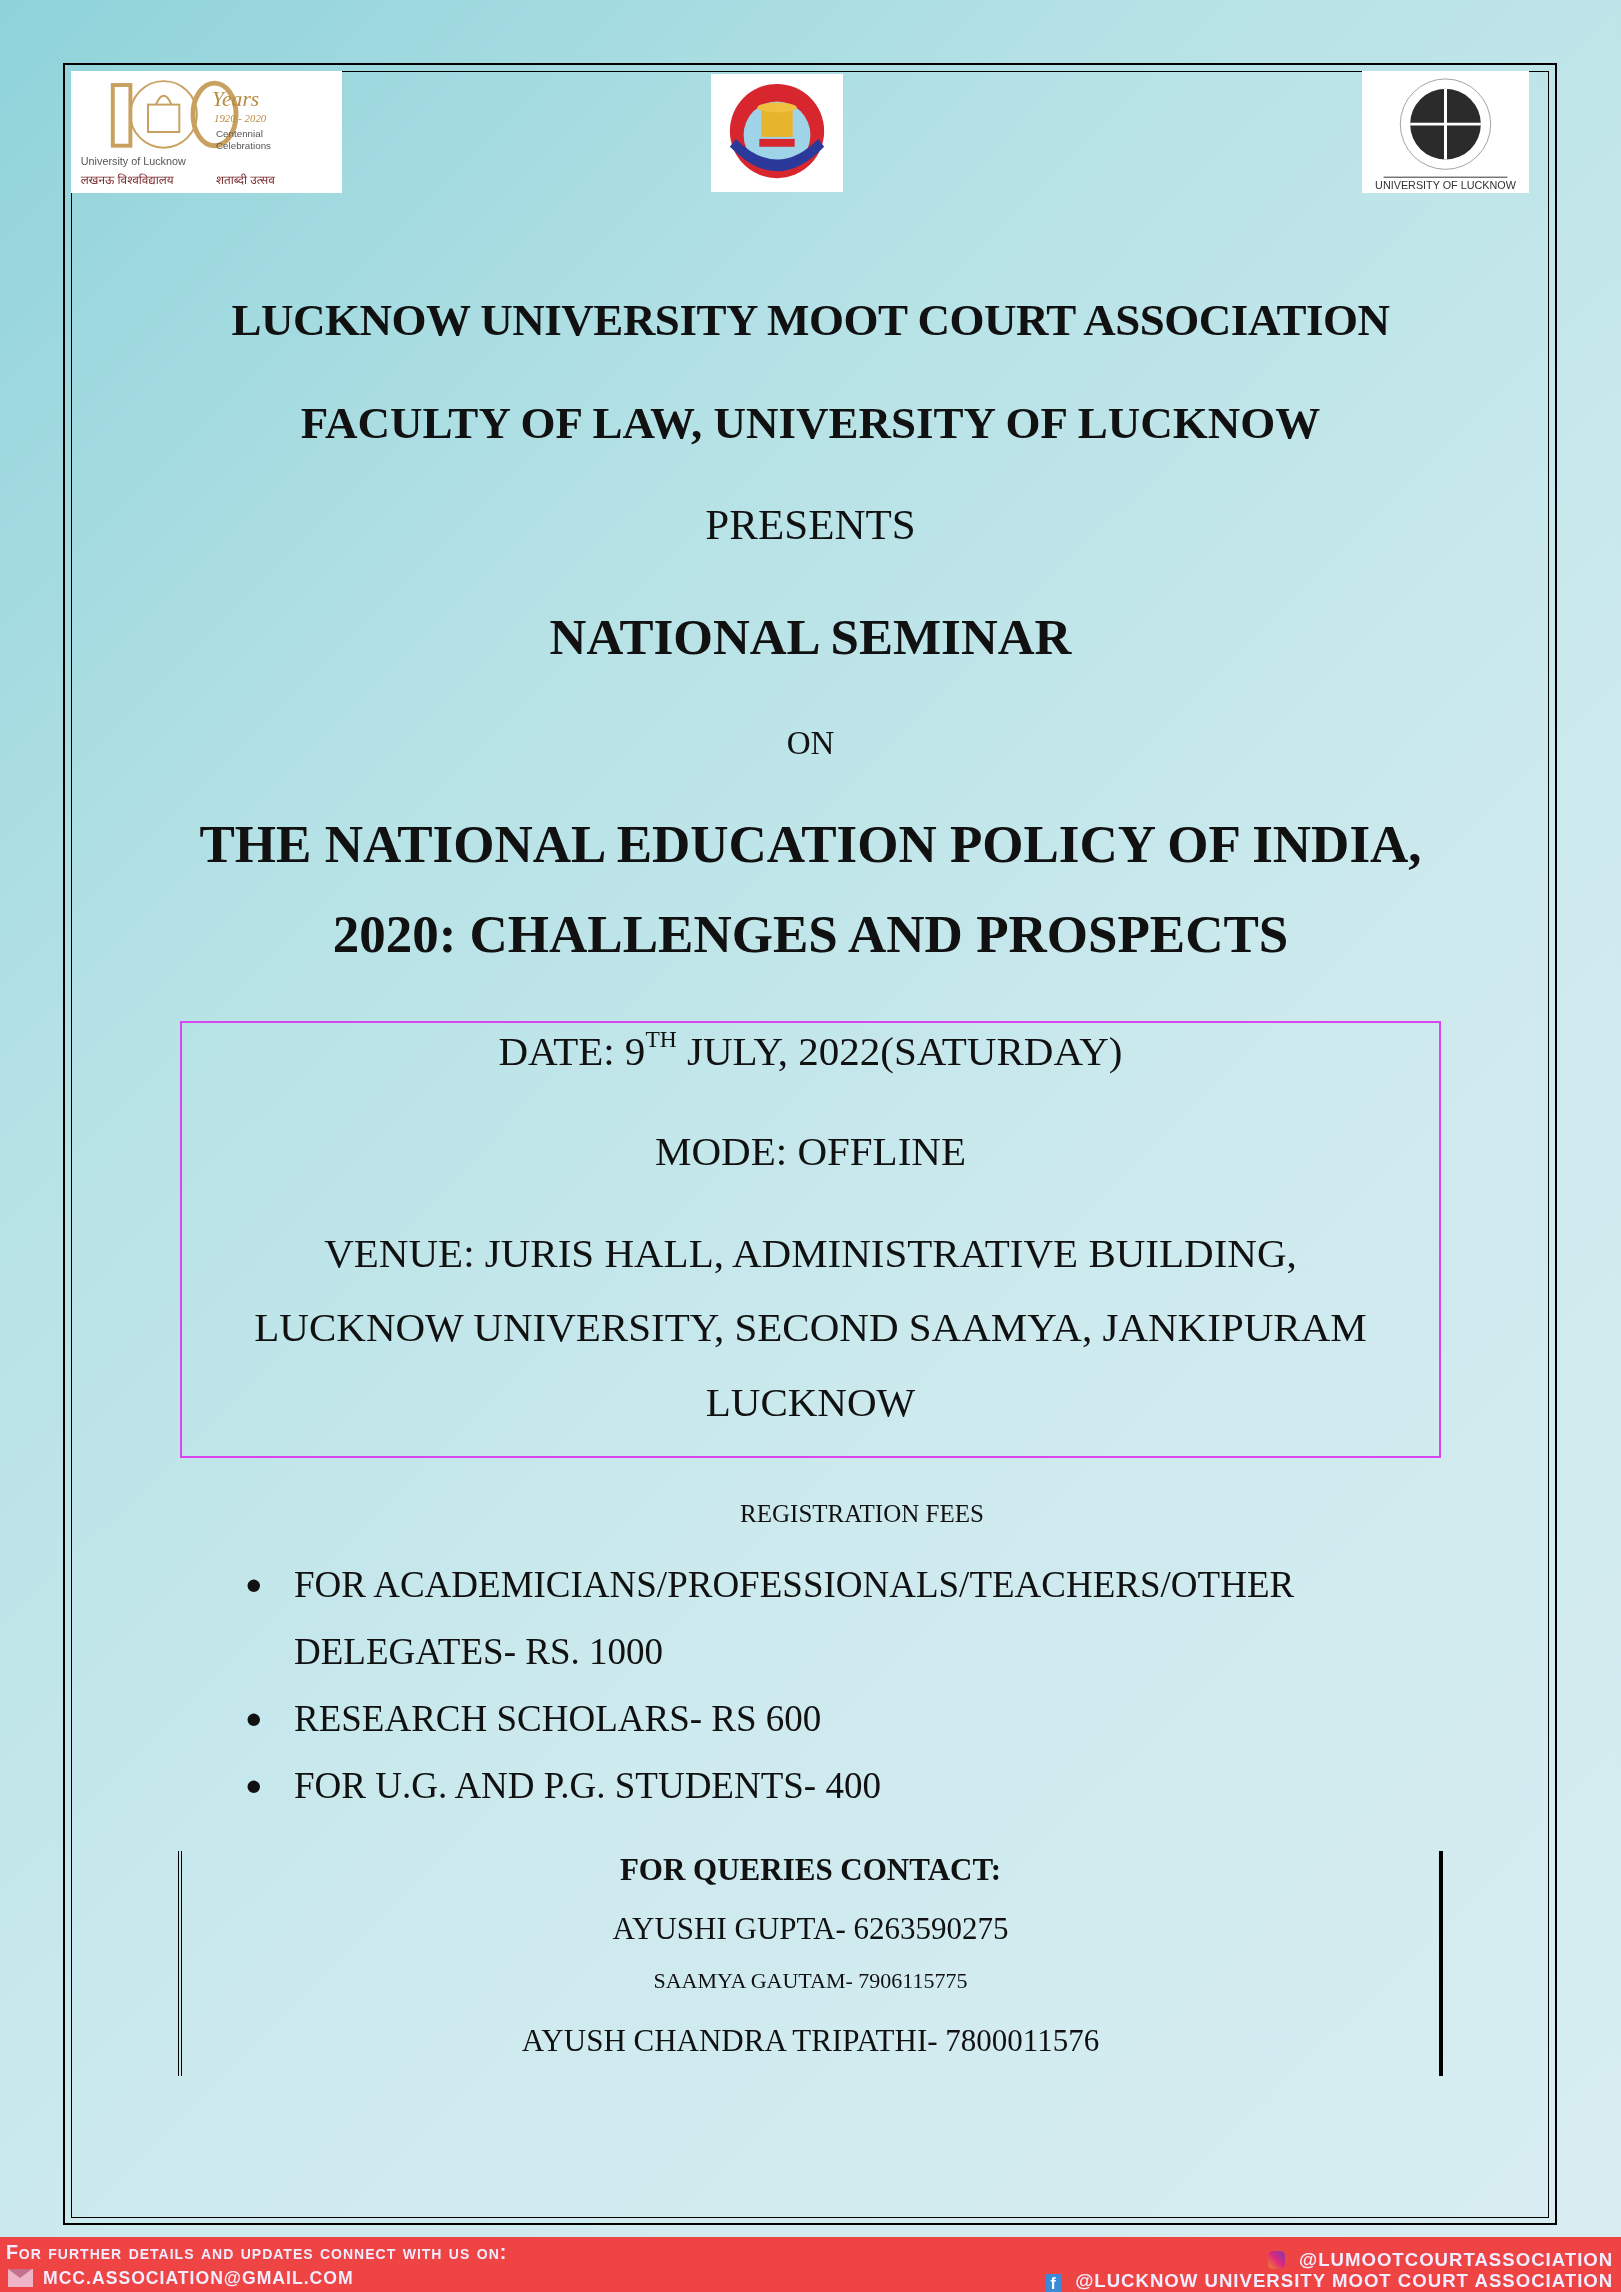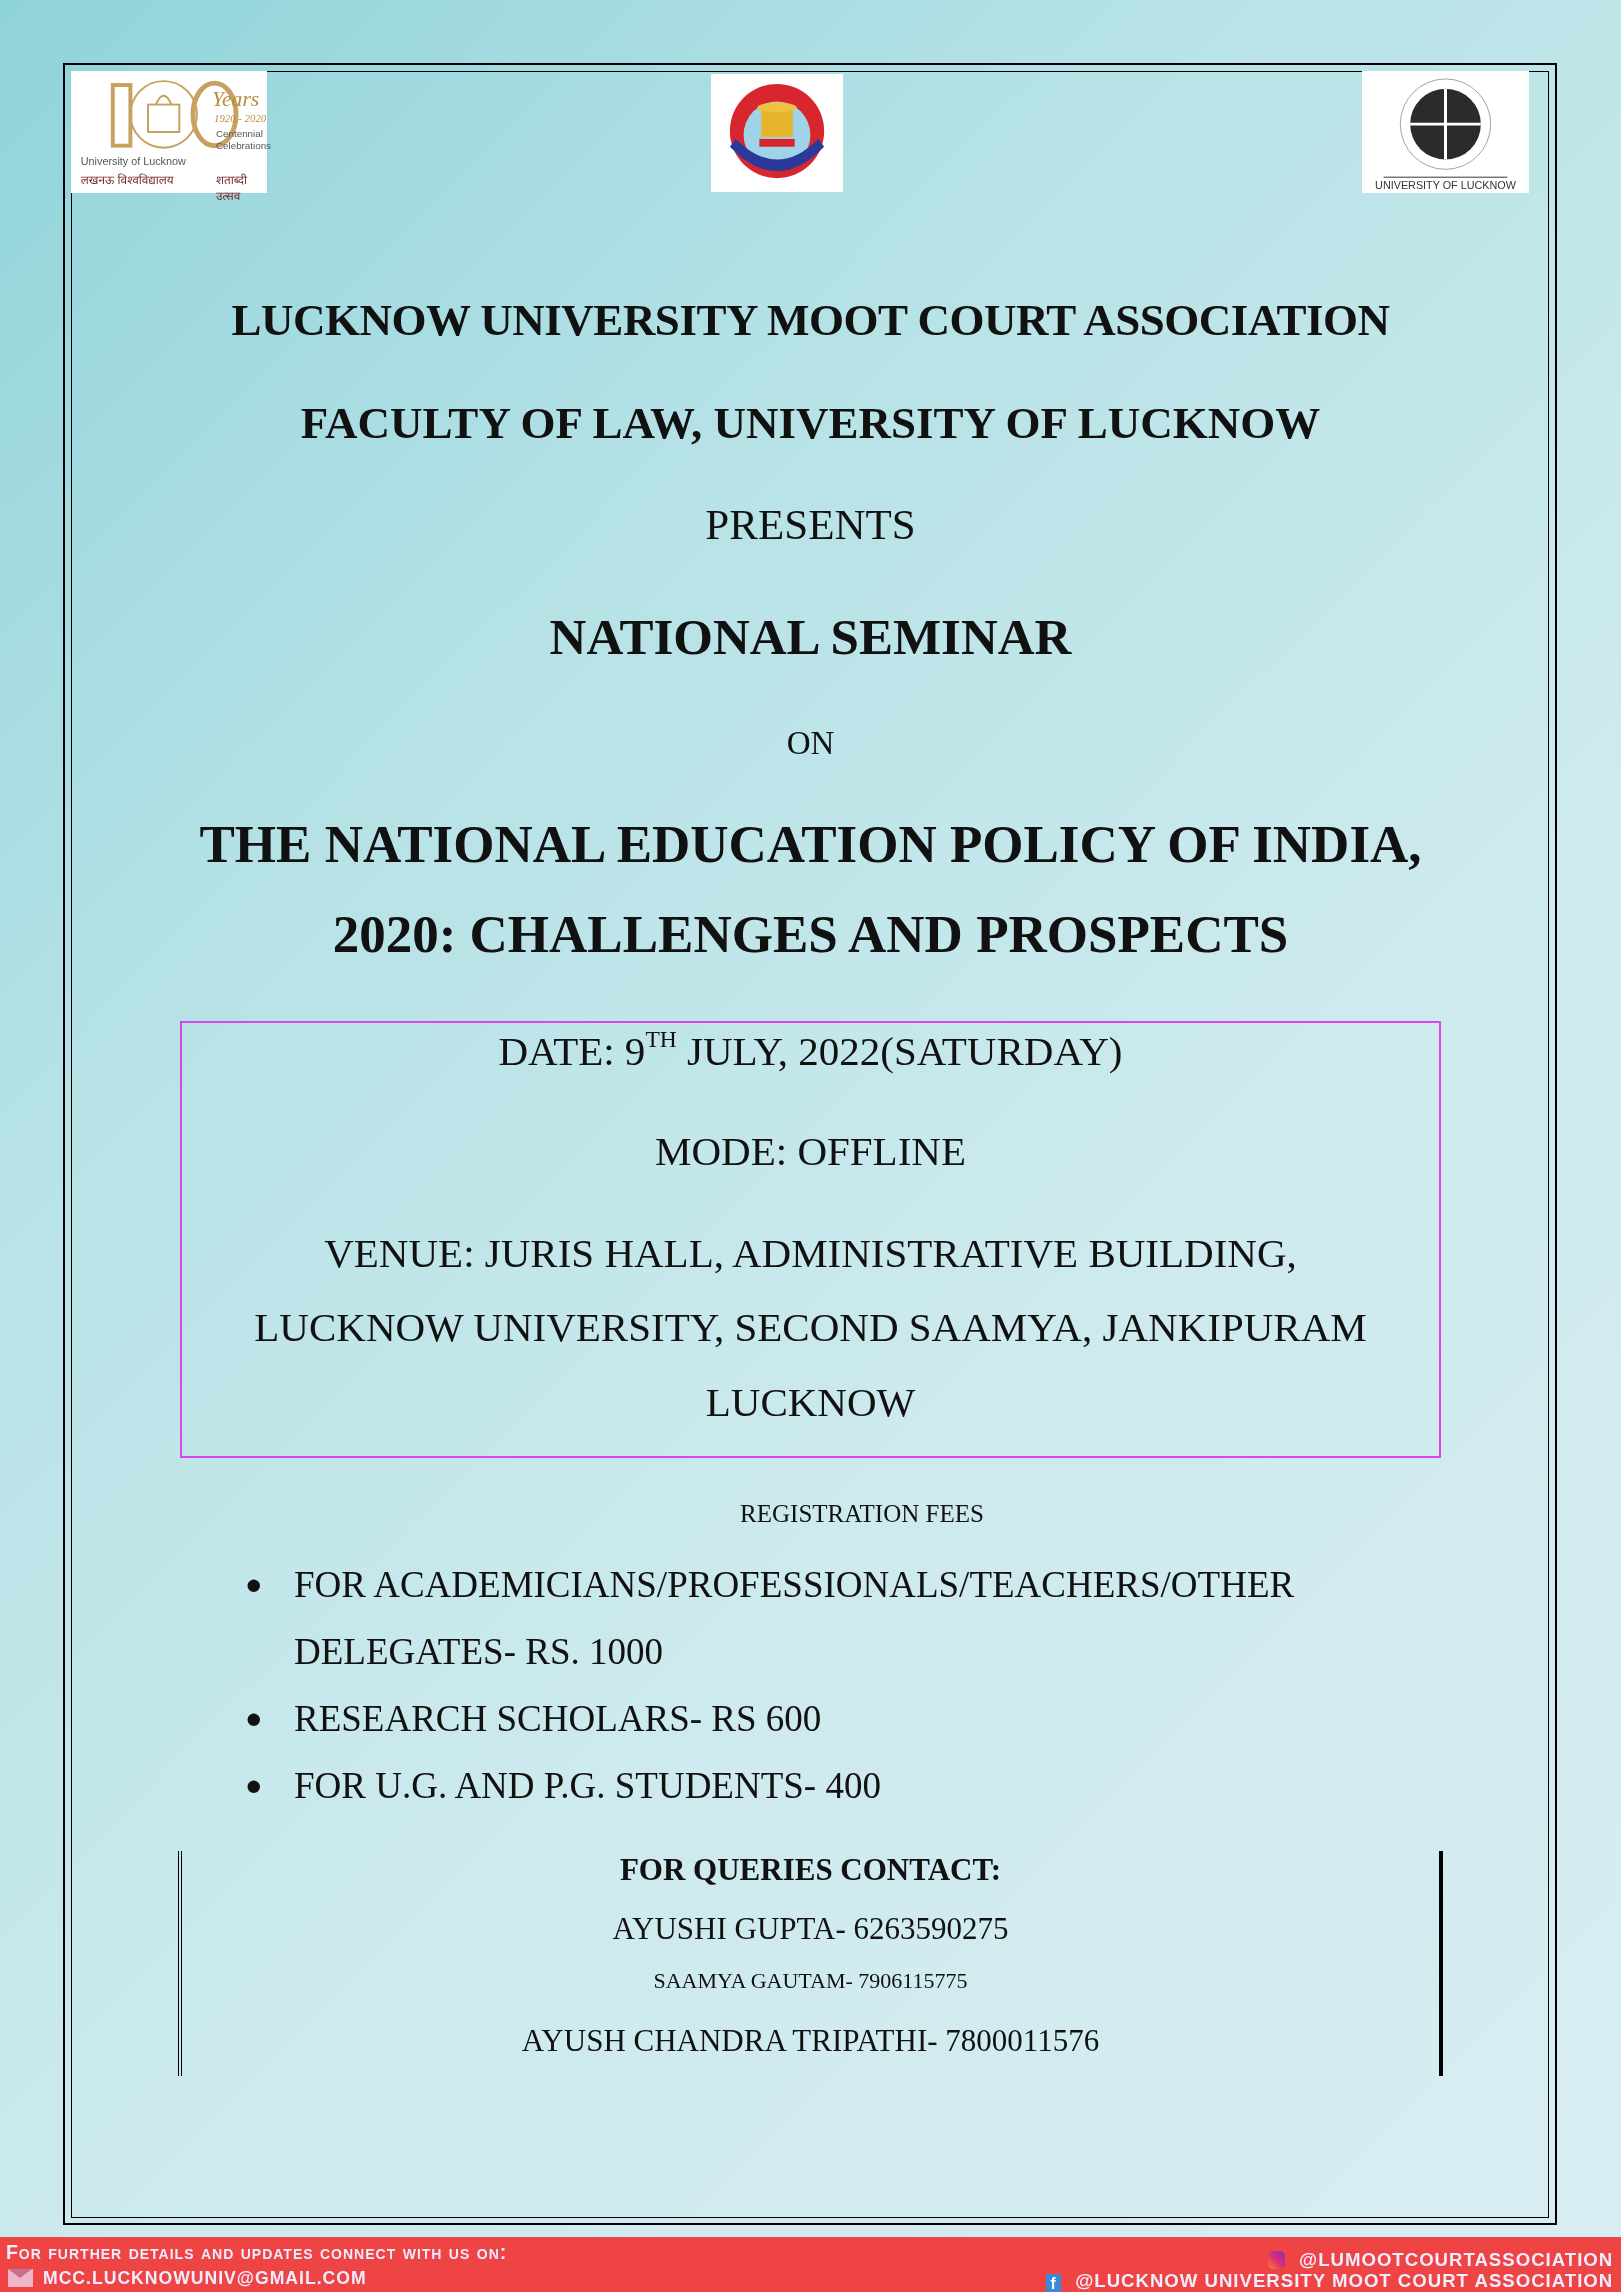--- a/index.html
+++ b/index.html
@@ -12,21 +12,21 @@
     position:absolute; left:63px; top:63px; width:1494px; height:2162px;
     border:2.9px solid #000; box-sizing:border-box;
   }
   .frame-inner {
     position:absolute; left:71px; top:71px; width:1478px; height:2147px;
     border:1px solid #000; box-sizing:border-box;
   }
   .logo {
     position:absolute; background:#fff; box-sizing:border-box;
   }
-  .logo-centennial { left:71px; top:71px; width:196px; height:122px;padding-left:32px; }
+  .logo-centennial { left:71px; top:71px; width:271px; height:122px;padding-left:32px; }
   .logo-univ { left:711px; top:74px; width:132px; height:118px; display:flex; align-items:center; justify-content:center; }
   .logo-committee { left:1362px; top:71px; width:167px; height:122px; }
   .c-text { position:absolute; font-family:"Liberation Sans", sans-serif; color:#7a5a2a; }
   .centered { position:absolute; left:0; width:1621px; text-align:center; }
   .h-bold { font-weight:bold; }
   .line1 { top:294px; font-size:45px; letter-spacing:-0.5px; }
   .line2 { top:397px; font-size:45px; }
   .line3 { top:500px; font-size:43px; }
   .line4 { top:608px; font-size:51px; }
   .line5 { top:725px; font-size:33px; }
@@ -144,17 +144,17 @@
 <div class="qbar-left"></div>
 <div class="qbar-right"></div>
 <div class="centered q-head">FOR QUERIES CONTACT:</div>
 <div class="centered q1">AYUSHI GUPTA- 6263590275</div>
 <div class="centered q2">SAAMYA GAUTAM- 7906115775</div>
 <div class="centered q3">AYUSH CHANDRA TRIPATHI- 7800011576</div>
 
 <div class="footer">
   <div class="f-head">For further details and updates connect with us on:</div>
   <span class="ic-mail"></span>
-  <div class="f-email">MCC.LUCKNOWUNIV@GMAIL.COM</div>
+  <div class="f-email">MCC.ASSOCIATION@GMAIL.COM</div>
   <div class="f-ig"><span class="ic-ig"></span><span>@LUMOOTCOURTASSOCIATION</span></div>
   <div class="f-fb"><span class="ic-fb">f</span><span>@LUCKNOW UNIVERSITY MOOT COURT ASSOCIATION</span></div>
 </div>
 
 
 </body></html>

